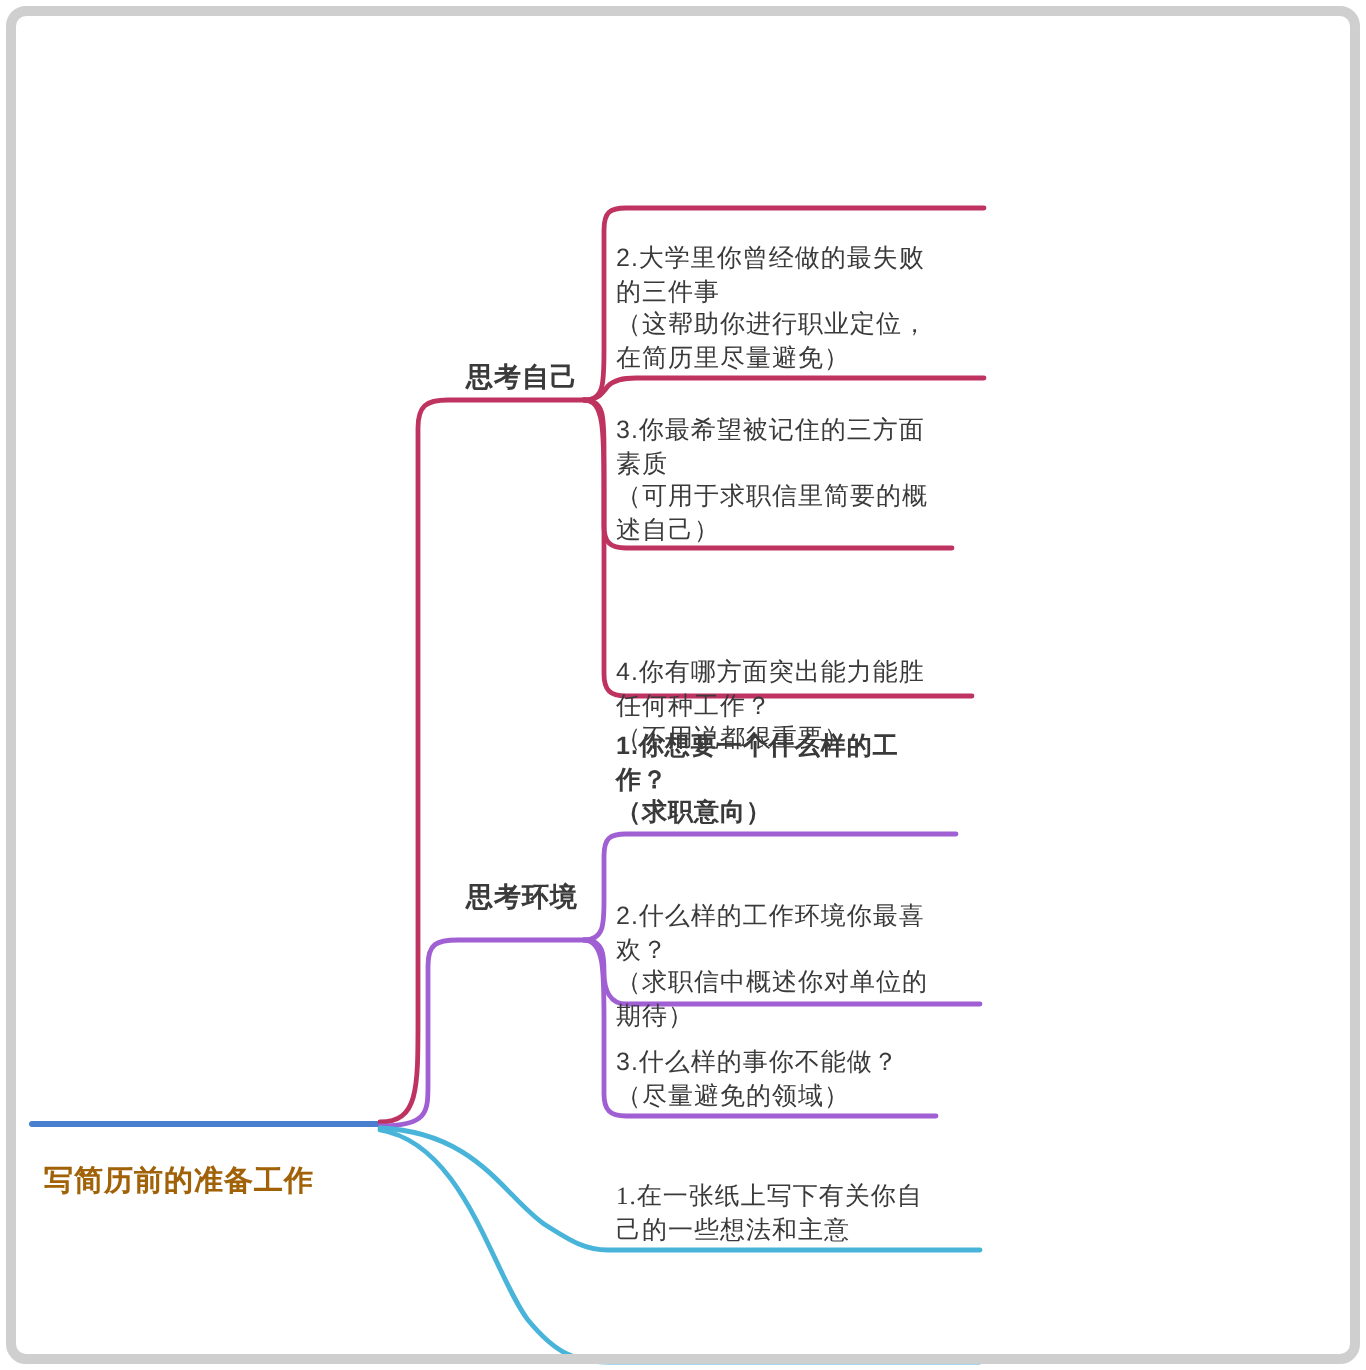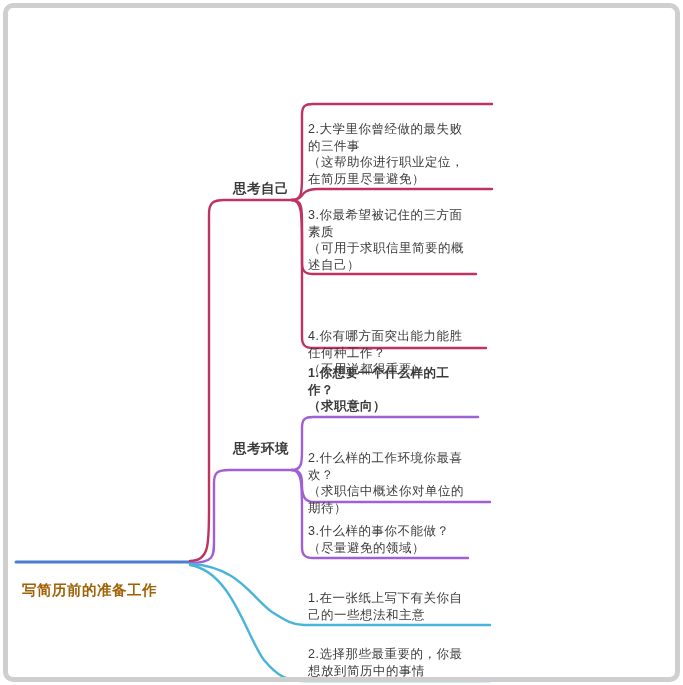--- a/index.html
+++ b/index.html
@@ -33,21 +33,21 @@
     font-size:13.5px;font-weight:600;text-align:center;
   }
   .root-label{
     left:22px;top:540px;width:175px;
     font-size:14.5px;font-weight:700;
     color:#a16207;
     margin-top:41px;
   }
   .n1{top:36px;}  .n2{top:121px;} .n3{top:207px;} .n4{top:296px;margin-top:32px;}
   .n5{top:365px;font-weight:bold;} .n6{top:434px;margin-top:16px;} .n7{top:523px;}
-  .n8{top:590px;} .n9{top:646px;}
+  .n8{top:590px;font-family:Liberation Serif, serif;} .n9{top:646px;}
   .b1{top:180px;} .b2{top:440px;}
 </style>
 </head>
 <body>
 
 <div class="canvas">
 
   <svg class="links" viewBox="0 0 683 685" fill="none" stroke-linecap="round" stroke-linejoin="round">
 
     <path d="M16 562 H190" stroke-width="3" stroke="#4a7fd0"></path>
@@ -91,17 +91,15 @@
 （求职意向）</div>
   <div class="node leaf n6">2.什么样的工作环境你最喜
 欢？
 （求职信中概述你对单位的
 期待）</div>
   <div class="node leaf n7">3.什么样的事你不能做？
 （尽量避免的领域）</div>
 
   <div class="node leaf n8">1.在一张纸上写下有关你自
 己的一些想法和主意</div>
-  <div class="node leaf n9">2.选择那些最重要的，你最
-想放到简历中的事情</div>
 
   <div class="frame"></div>
 </div>
 
 </body></html>

